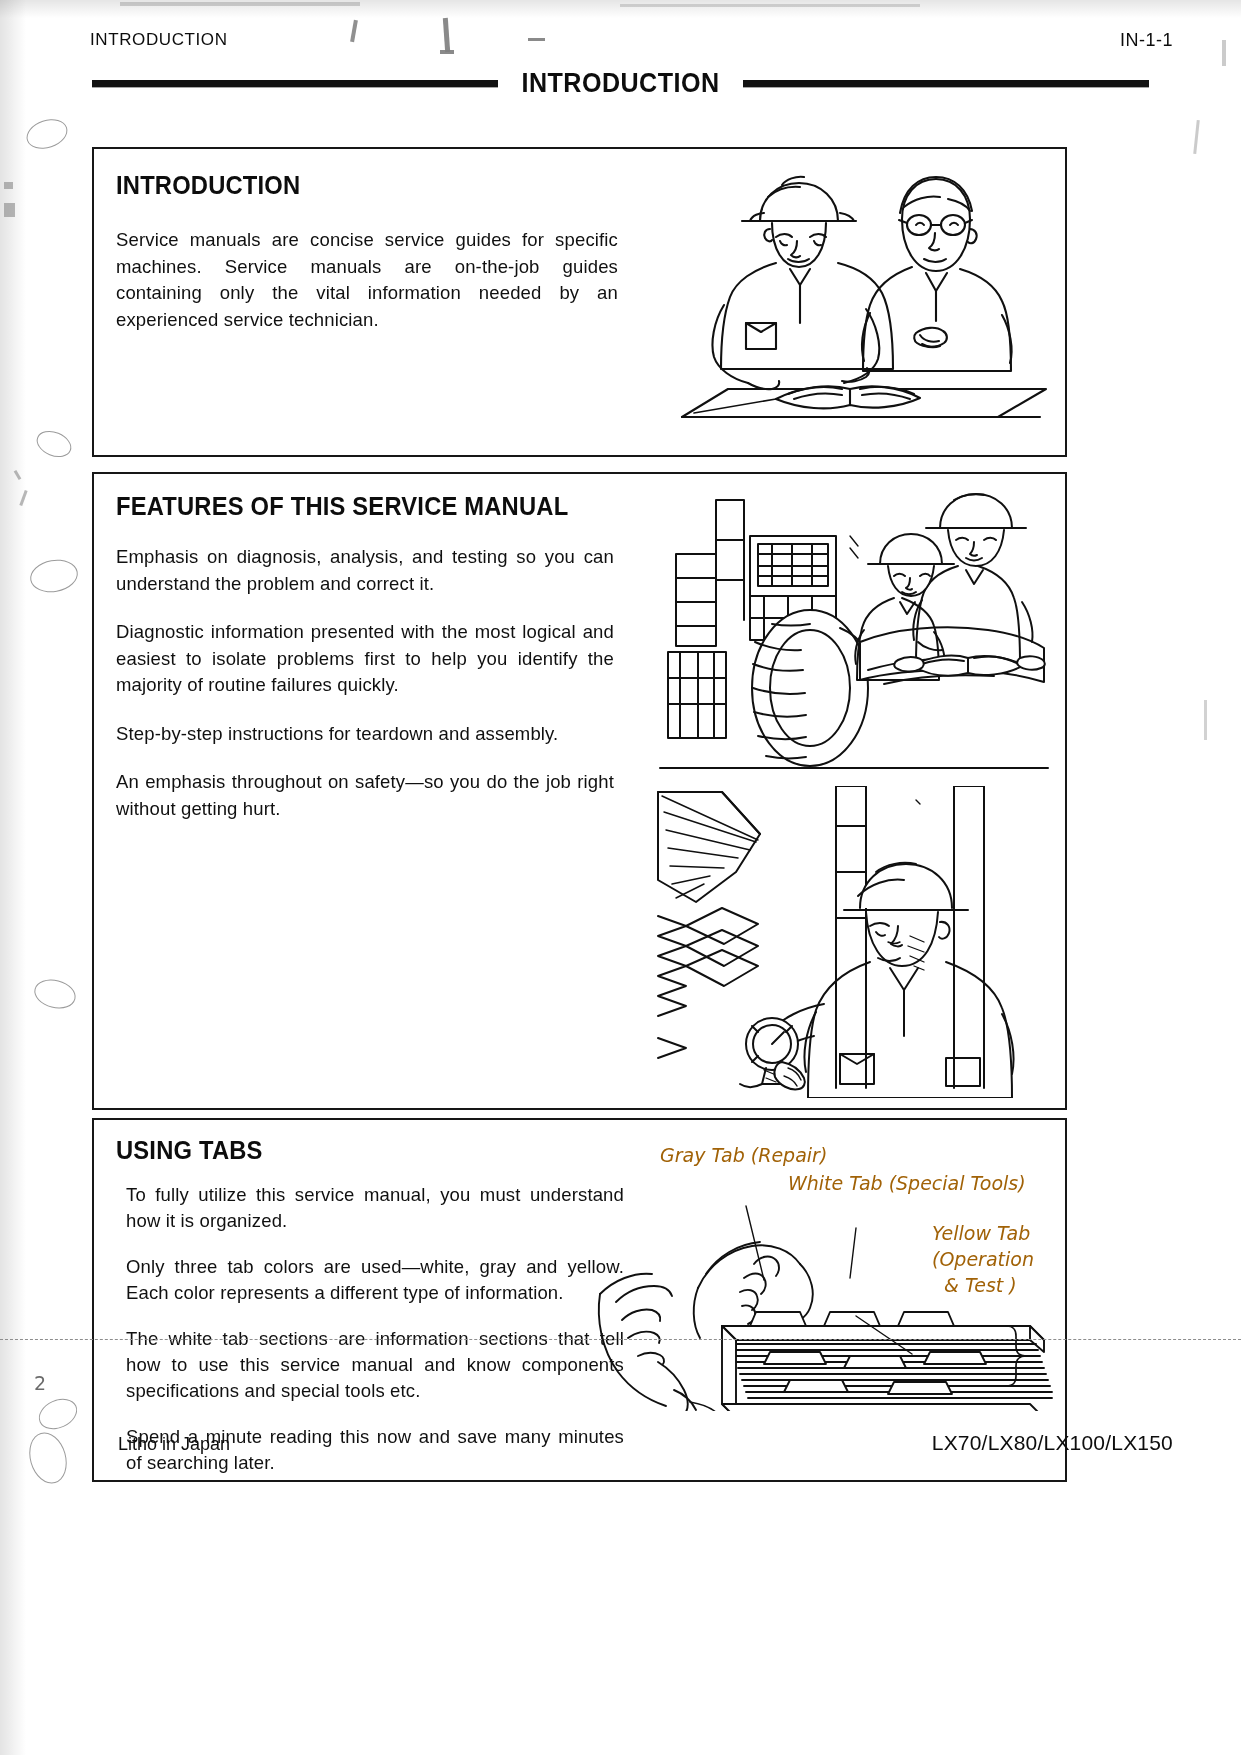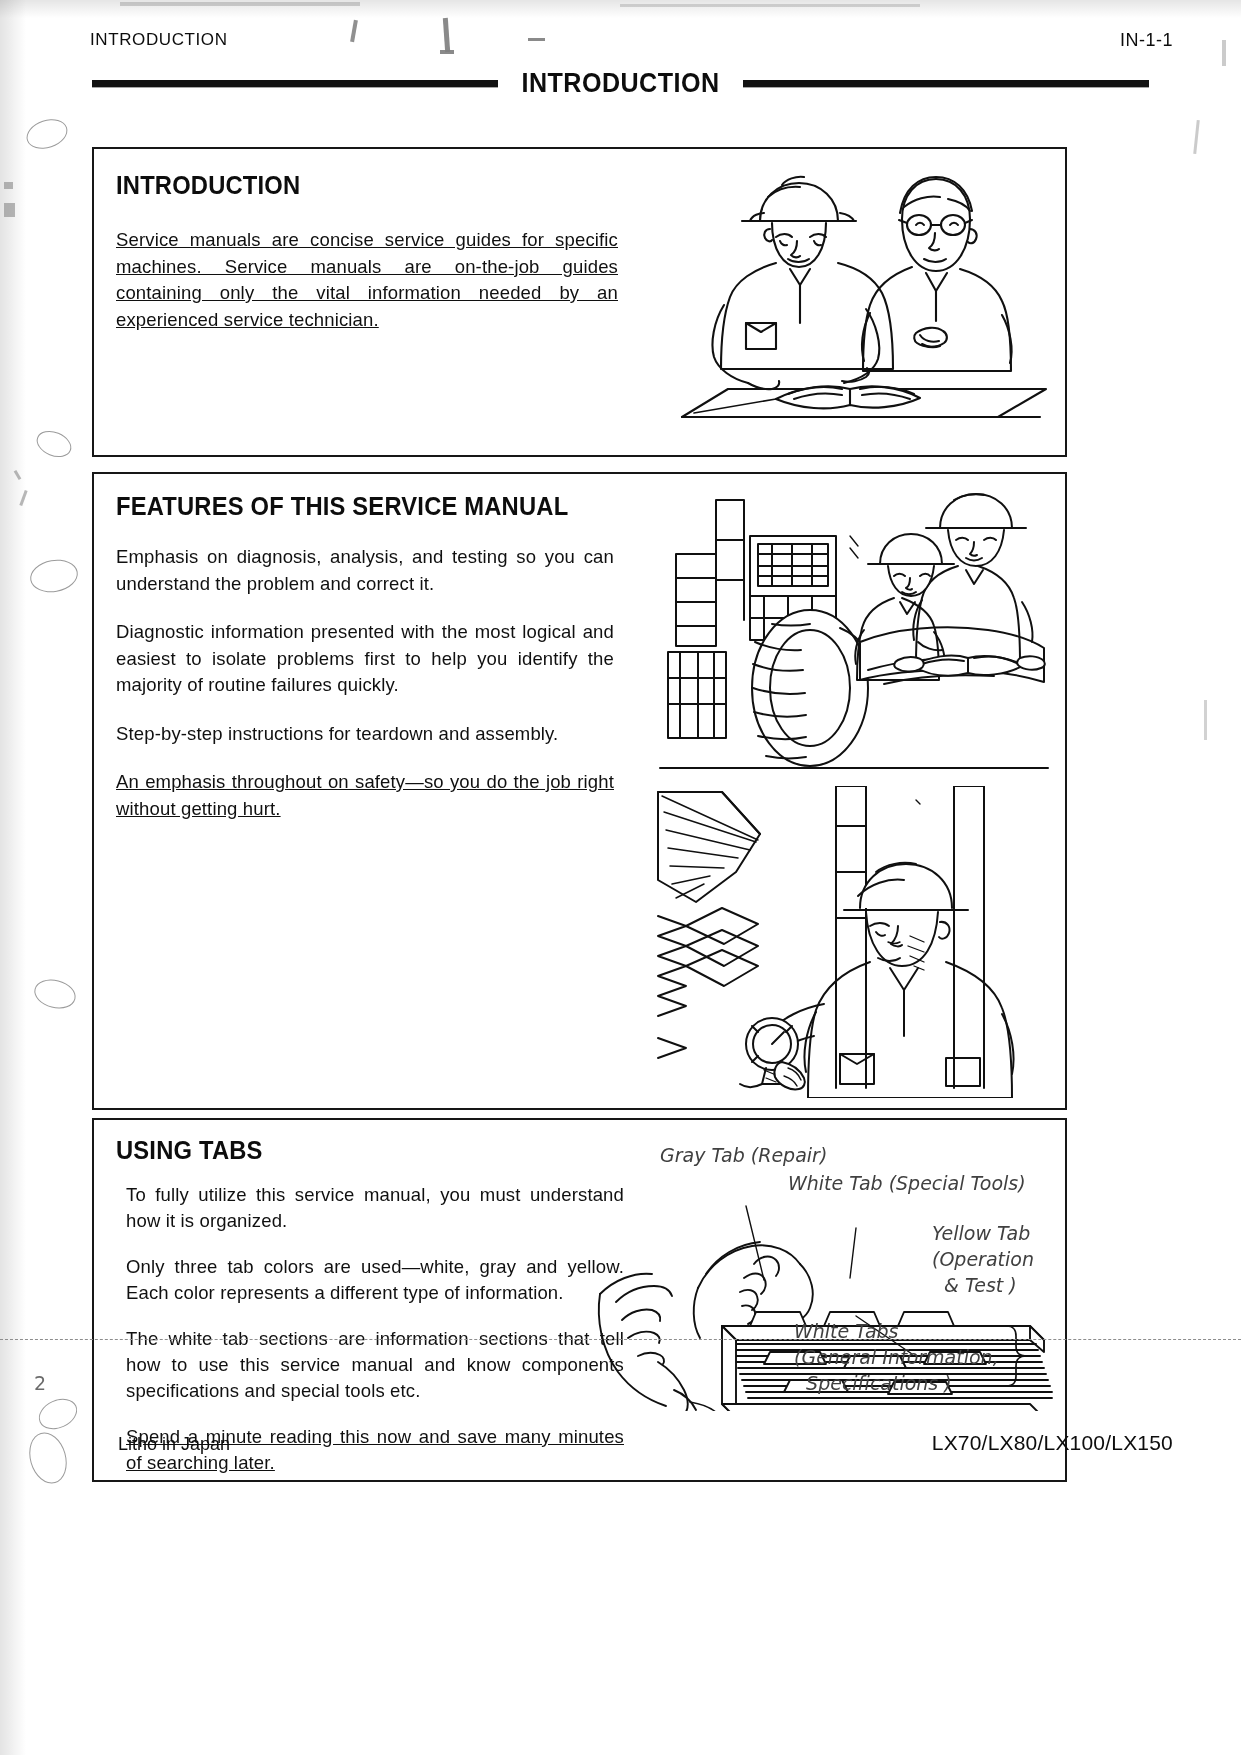--- a/index.html
+++ b/index.html
@@ -106,21 +106,21 @@
     position: absolute;
     font-size: 18.5px;
     line-height: 26.5px;
     letter-spacing: .15px;
     color: #101010;
   }
   .body-col p {
     margin: 0 0 22px 0;
     text-align: justify;
   }
-  .body-col p:last-child { margin-bottom: 0; text-decoration: underline; }
+  .body-col p:last-child { margin-bottom: 0; }
 
   
   .footer-left {
     position: absolute;
     left: 90px;
     bottom: 300px;
     font-size: 18px;
     margin-left: 28px;
   }
   .footer-right {
@@ -139,21 +139,21 @@
   }
   .illus svg { display: block; }
 
   .hand-label {
     position: absolute;
     font-family: "DejaVu Sans", sans-serif;
     font-style: italic;
     font-size: 18px;
     line-height: 23px;
     white-space: pre;
-    color: #404040;
+    color: #a16207;
   }
 
   .margin-mark {
     position: absolute;
     font-family: "DejaVu Sans", sans-serif;
     color: #6b6b6b;
     font-size: 15px;
   }
   .dash-rule {
     position: absolute;
@@ -466,23 +466,20 @@
 
           <path d="M412 160c8 0 10 4 10 10v10c0 8 4 10 10 10-6 0-10 2-10 10v10c0 6-2 10-10 10" stroke-width="1.7"></path>
         </svg>
       </div>
 
       <div class="hand-label" style="left:566px; top:24px; font-size:19px;">Gray Tab (Repair)</div>
       <div class="hand-label" style="left:694px; top:52px; font-size:19px;">White Tab (Special Tools)</div>
       <div class="hand-label" style="left:838px; top:100px; font-size:19px; line-height:26px;">Yellow Tab
 (Operation
   &amp; Test )</div>
-      <div class="hand-label" style="left:700px; top:198px; font-size:19px; line-height:26px;">White Tabs
-(General Information,
-  Specifications )</div>
     </div>
   </div>
 
   <div class="dash-rule" style="left:0px; top:1339px; width:1241px;"></div>
 
   <div class="footer-left">Litho in Japan</div>
   <div class="footer-right">LX70/LX80/LX100/LX150</div>
 
   <div class="scan-blob" style="left:30px; top:1432px; width:34px; height:50px; transform:rotate(-16deg); border-radius:50% 50% 50% 50%;"></div>
 

